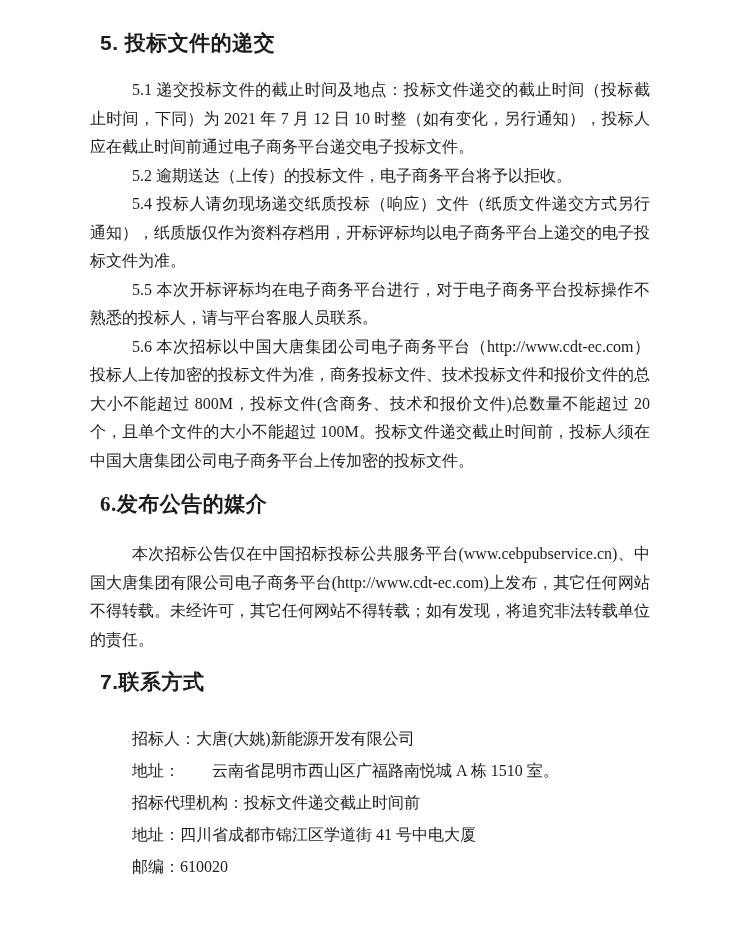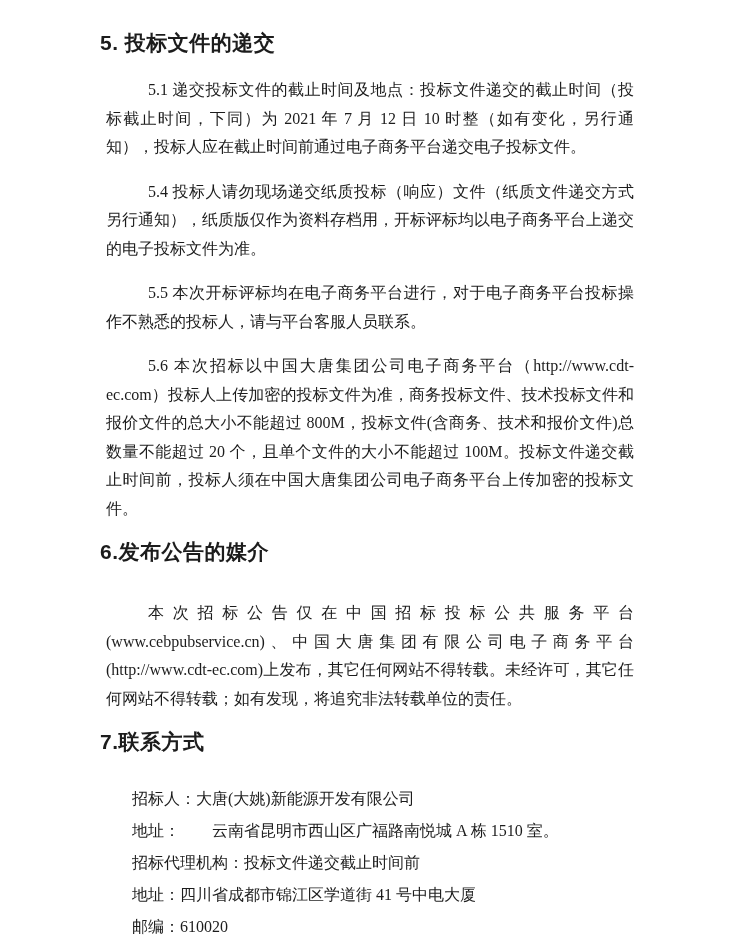--- a/index.html
+++ b/index.html
@@ -20,24 +20,24 @@
   }
   .sec-h {
     font-family: "Liberation Sans", "DejaVu Sans", sans-serif;
     font-weight: 700;
     font-size: 21px;
     line-height: 26px;
     letter-spacing: 0.5px;
     margin: 0 0 0 10px;
   }
   .sec-h.first { margin-bottom: 20px; }
-  .sec-h.mid   { margin-top: 16px; margin-bottom: 34px; }
+  .sec-h.mid   { margin-top: 16px; margin-bottom: 23px; font-family: Liberation Serif, serif; }
   .sec-h.last  { margin-top: 15px; margin-bottom: 28px; }
   .body-p {
-    margin: 16px;
+    margin: 0;
     font-size: 16px;
     line-height: 28.5px;
     text-align: justify;
     text-indent: 42px;
     overflow-wrap: break-word;
     font-family: Liberation Serif, serif;
   }
   .contact {
     padding-left: 42px;
     font-size: 16px;
@@ -49,20 +49,21 @@
   }
 </style>
 </head>
 <body>
 
 <div class="page">
 
   <h2 class="sec-h first">5. 投标文件的递交</h2>
 
   <p class="body-p">5.1 递交投标文件的截止时间及地点：投标文件递交的截止时间（投标截止时间，下同）为 2021 年 7 月 12 日 10 时整（如有变化，另行通知），投标人应在截止时间前通过电子商务平台递交电子投标文件。</p>
+  <p class="body-p">5.2 逾期送达（上传）的投标文件，电子商务平台将予以拒收。</p>
   <p class="body-p">5.4 投标人请勿现场递交纸质投标（响应）文件（纸质文件递交方式另行通知），纸质版仅作为资料存档用，开标评标均以电子商务平台上递交的电子投标文件为准。</p>
   <p class="body-p">5.5 本次开标评标均在电子商务平台进行，对于电子商务平台投标操作不熟悉的投标人，请与平台客服人员联系。</p>
   <p class="body-p">5.6 本次招标以中国大唐集团公司电子商务平台（http://www.cdt-ec.com）投标人上传加密的投标文件为准，商务投标文件、技术投标文件和报价文件的总大小不能超过 800M，投标文件(含商务、技术和报价文件)总数量不能超过 20 个，且单个文件的大小不能超过 100M。投标文件递交截止时间前，投标人须在中国大唐集团公司电子商务平台上传加密的投标文件。</p>
 
   <h2 class="sec-h mid">6.发布公告的媒介</h2>
 
   <p class="body-p">本次招标公告仅在中国招标投标公共服务平台(www.cebpubservice.cn)、中国大唐集团有限公司电子商务平台(http://www.cdt-ec.com)上发布，其它任何网站不得转载。未经许可，其它任何网站不得转载；如有发现，将追究非法转载单位的责任。</p>
 
   <h2 class="sec-h last">7.联系方式</h2>
 

